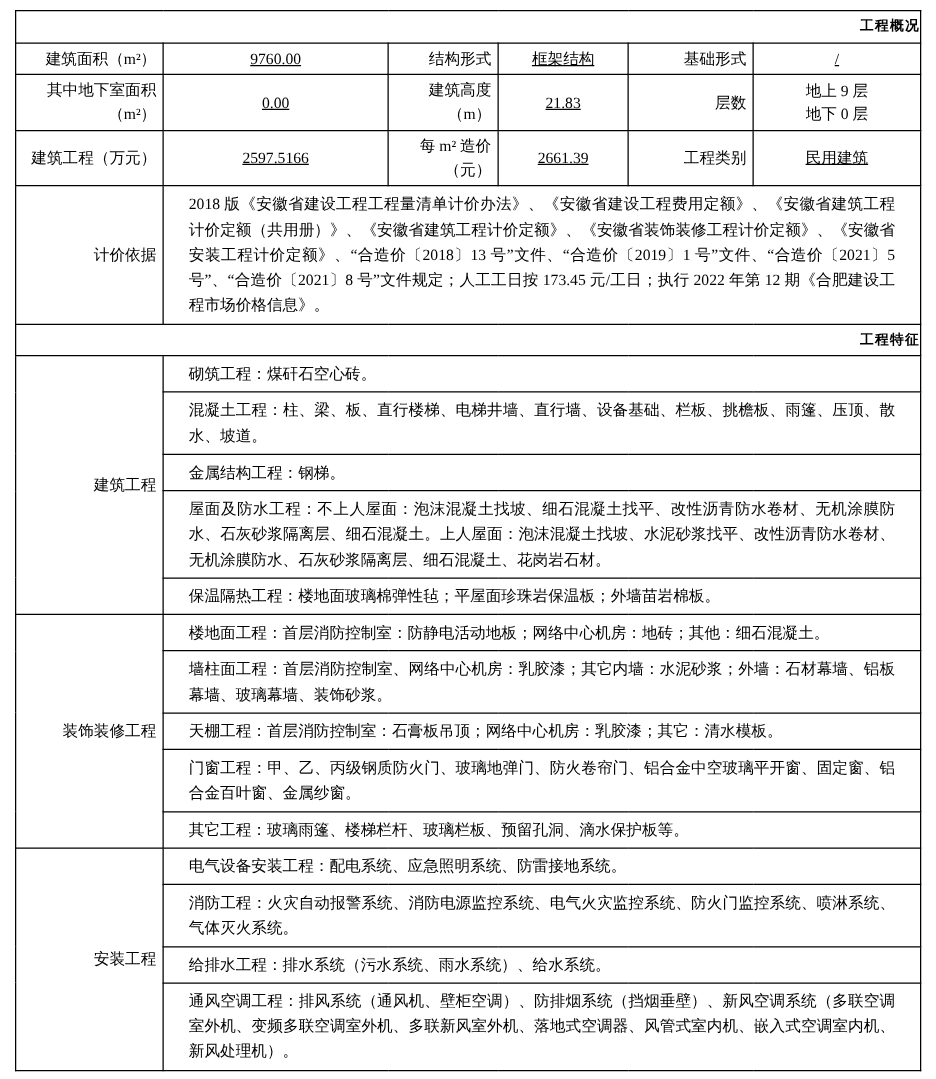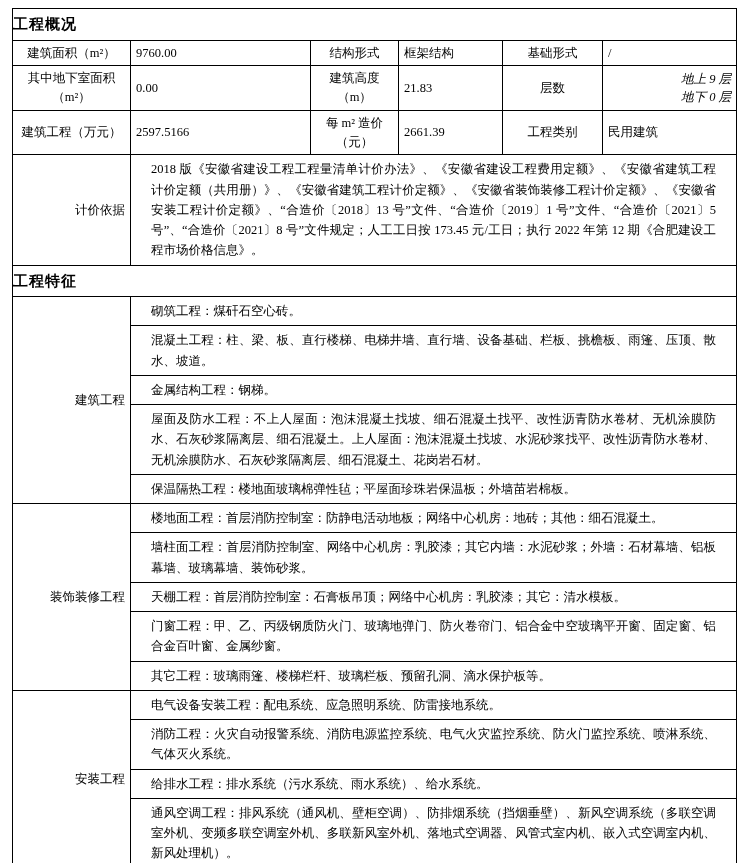--- a/index.html
+++ b/index.html
@@ -36,46 +36,46 @@
     font-size: 12.5px;
     line-height: 1.5;
   }
   table.main td {
     border: 1px solid #000000;
     padding: 3px 5px;
     vertical-align: middle;
     word-break: break-all;
   }
   .section-head {
-    text-align: left;
+    text-align: right;
     font-weight: bold;
-    font-size: 15px;
+    font-size: 11px;
     letter-spacing: 1px;
     padding: 4px 0 !important;
   }
   .lbl {
-    text-align: center;
+    text-align: right;
   }
   .val {
-    text-align: left;
+    text-align: center;
+    text-decoration: underline;
   }
   .txt {
     text-align: justify;
     text-justify: inter-ideograph;
     line-height: 1.62;
     padding: 4px 20px !important;
   }
   .cat {
     text-align: right;
     vertical-align: middle;
   }
   .two-line {
-    text-align: right;
+    text-align: center;
     line-height: 1.45;
-    font-style: italic;
   }
 </style>
 </head>
 <body>
 
 <div class="page">
 
 
   <table class="main">
     <colgroup>

